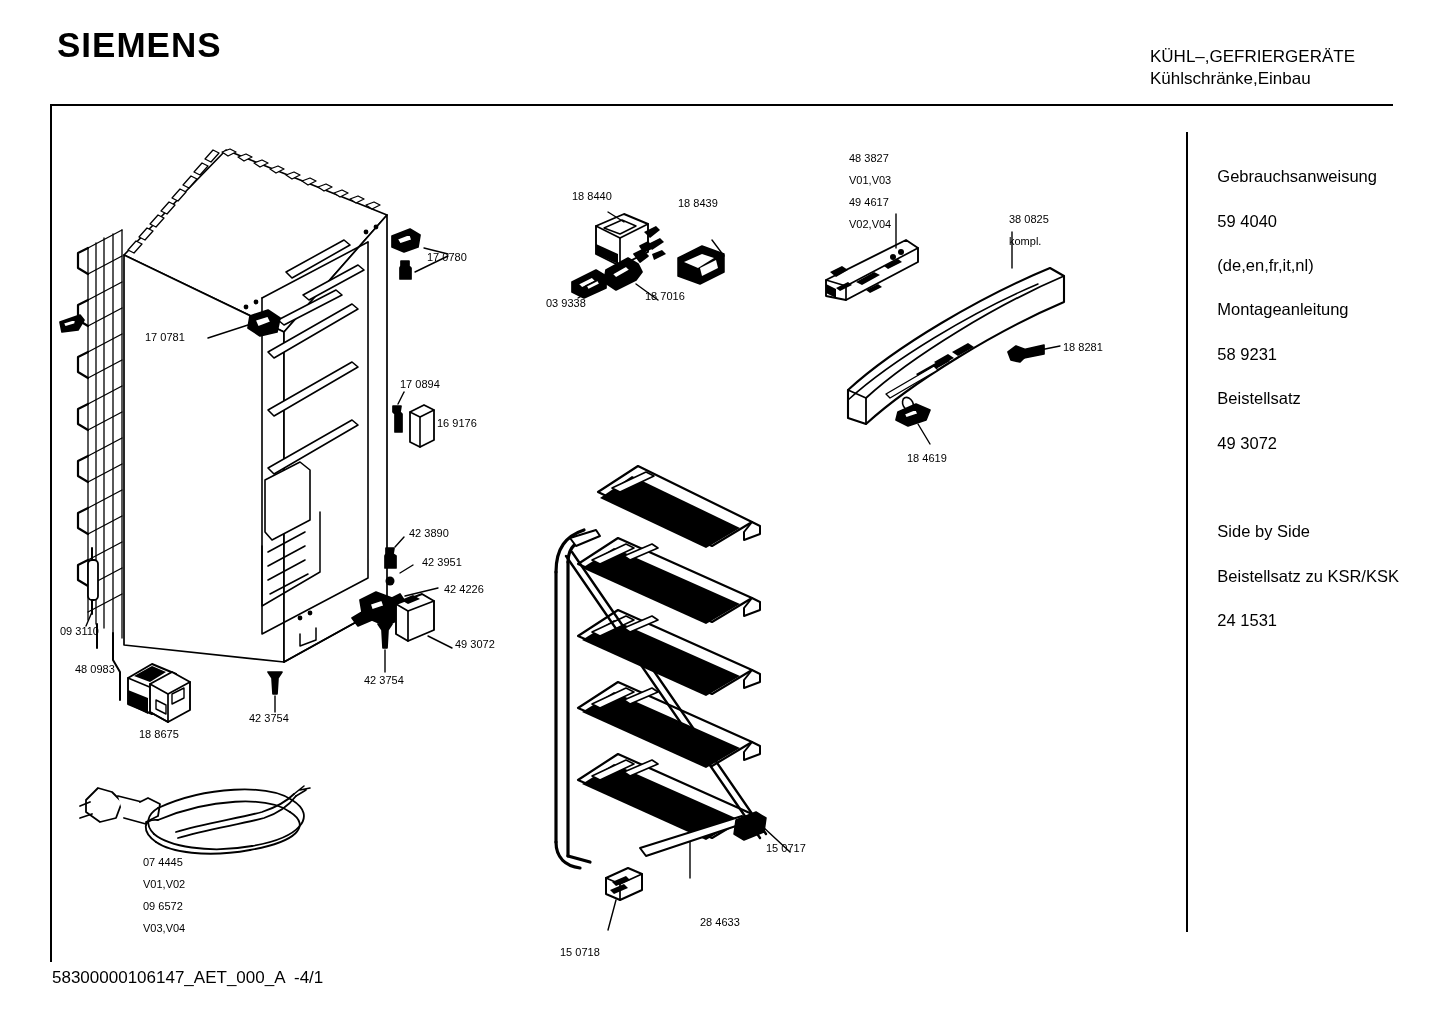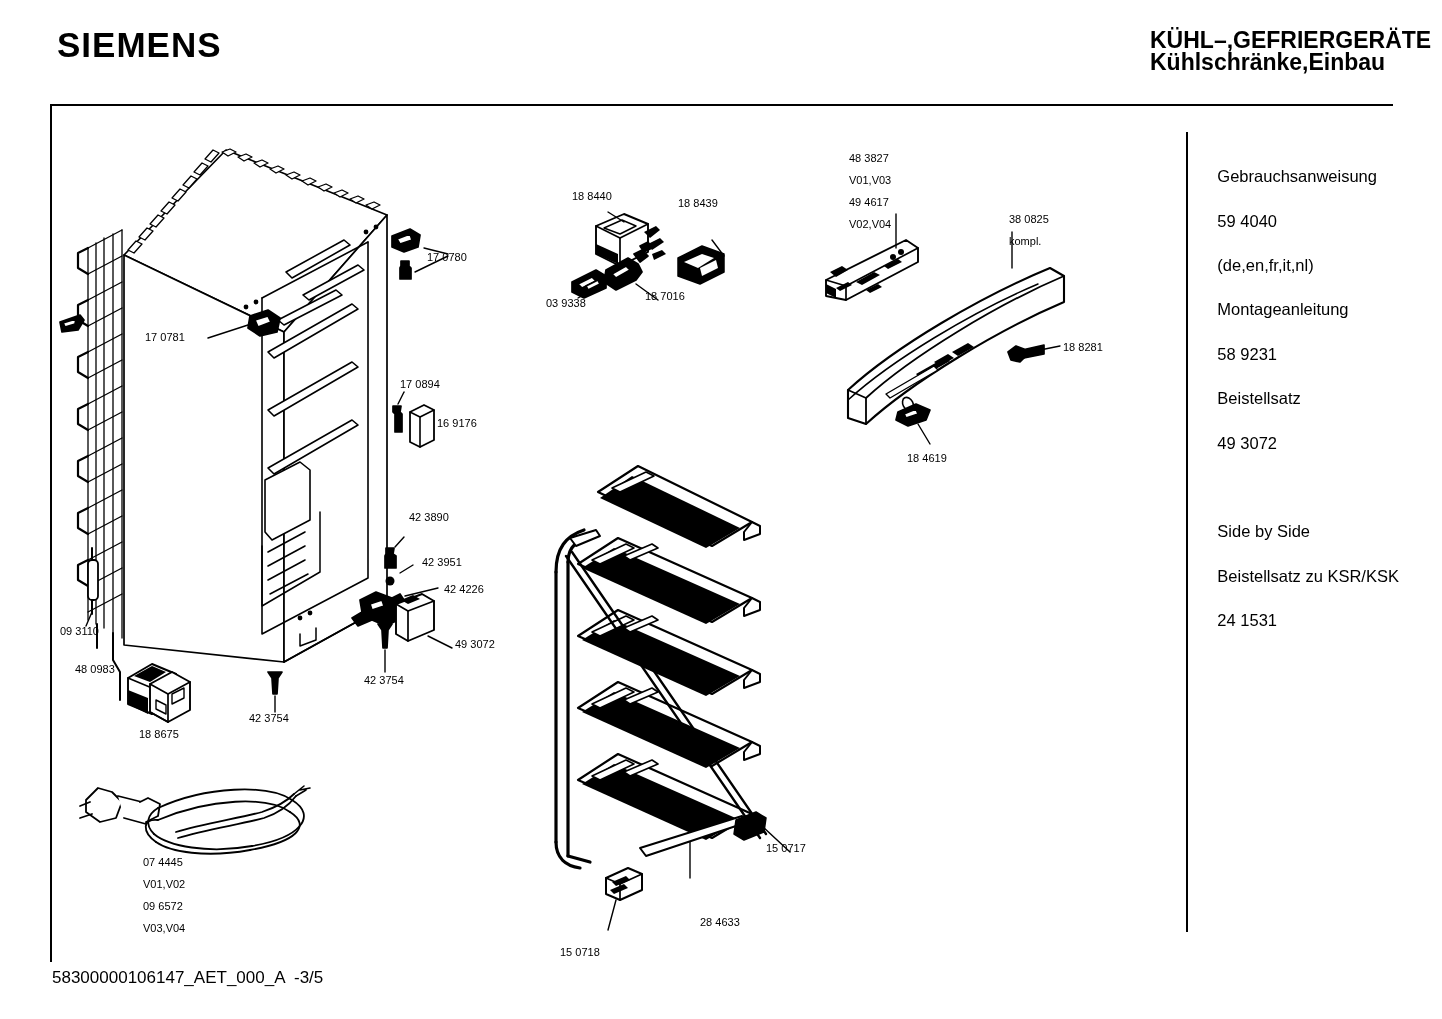--- a/index.html
+++ b/index.html
@@ -16,22 +16,22 @@
     position:absolute;left:57px;top:27px;
     font-size:35px;font-weight:bold;letter-spacing:1.0px;
     font-family:"Liberation Sans","DejaVu Sans",sans-serif;
     line-height:1;
   }
   #models{
     position:absolute;left:293px;top:27px;
     font-size:17.5px;line-height:21.5px;white-space:pre;
   }
   #category{
-    position:absolute;left:1150px;top:30px;
-    font-size:23px;line-height:21.5px;white-space:pre;font-weight:bold;
+    position:absolute;left:1150px;top:46px;
+    font-size:17px;line-height:21.5px;white-space:pre;
   }
   #hrule{
     position:absolute;left:50px;top:104px;width:1343px;height:0;
     border-top:2.2px solid #000;
   }
 
   
   #frame{
     position:absolute;left:50px;top:104px;width:1341px;height:858px;
     border-left:2.2px solid #000;border-right:0;border-bottom:0;border-top:0;
@@ -431,21 +431,21 @@
       <path d="M616 900 L608 930" stroke-width="1.4"></path>
 
     </g>
   </svg>
 
   <div class="lbl" style="left:427px;top:247px;">17 0780</div>
   <div class="lbl" style="left:145px;top:327px;">17 0781</div>
   <div class="lbl" style="left:400px;top:374px;">17 0894</div>
   <div class="lbl" style="left:437px;top:413px;">16 9176</div>
 
-  <div class="lbl" style="left:409px;top:507px;text-align:center;">42 3890</div>
+  <div class="lbl" style="left:409px;top:523px;text-align:center;">42 3890</div>
   <div class="lbl" style="left:422px;top:552px;">42 3951</div>
   <div class="lbl" style="left:444px;top:579px;">42 4226</div>
   <div class="lbl" style="left:455px;top:634px;">49 3072</div>
   <div class="lbl" style="left:364px;top:670px;">42 3754</div>
   <div class="lbl" style="left:249px;top:708px;">42 3754</div>
 
   <div class="lbl" style="left:60px;top:621px;">09 3110</div>
   <div class="lbl" style="left:75px;top:659px;">48 0983</div>
   <div class="lbl" style="left:139px;top:724px;">18 8675</div>
   <div class="lbl multi" style="left:143px;top:851px;">07 4445
@@ -464,15 +464,15 @@
 V02,V04</div>
   <div class="lbl multi" style="left:1009px;top:208px;">38 0825
 kompl.</div>
   <div class="lbl" style="left:1063px;top:337px;">18 8281</div>
   <div class="lbl" style="left:907px;top:448px;">18 4619</div>
 
   <div class="lbl" style="left:766px;top:838px;">15 0717</div>
   <div class="lbl" style="left:560px;top:942px;">15 0718</div>
   <div class="lbl" style="left:700px;top:912px;">28 4633</div>
 
-  <div id="footer">58300000106147_AET_000_A  -3/5</div>
+  <div id="footer">58300000106147_AET_000_A  -4/1</div>
 
 </div>
 
 </body></html>

